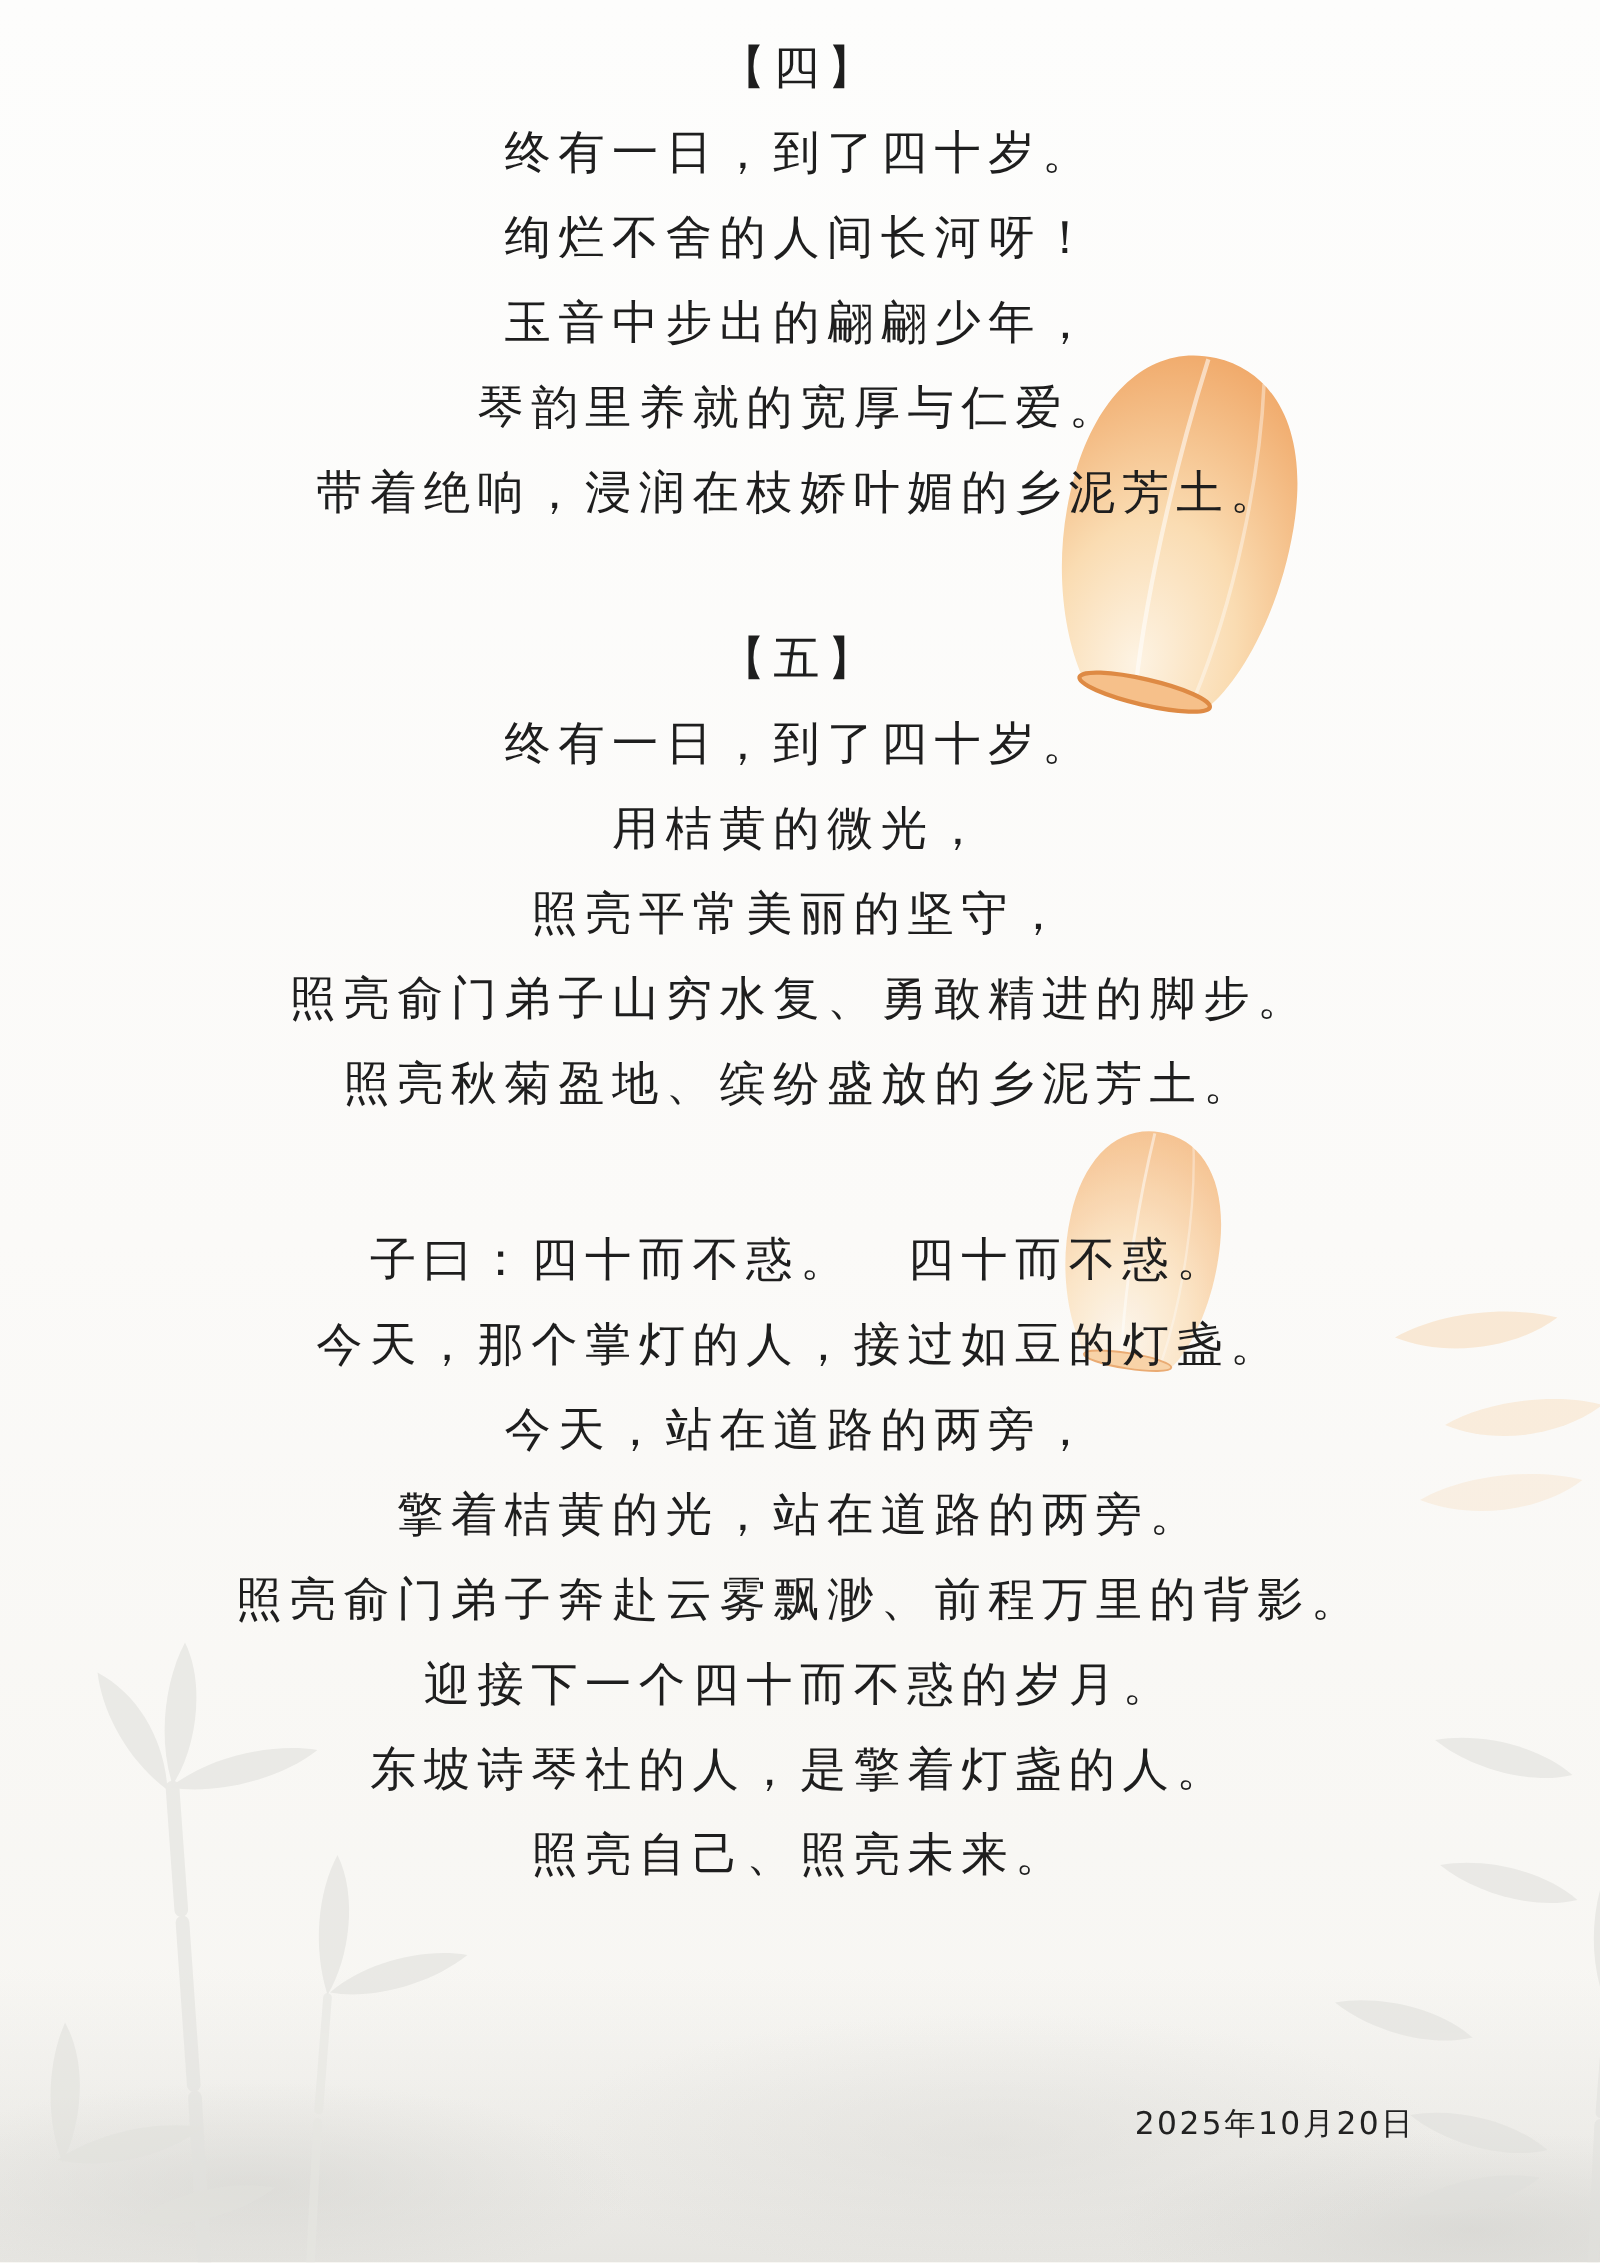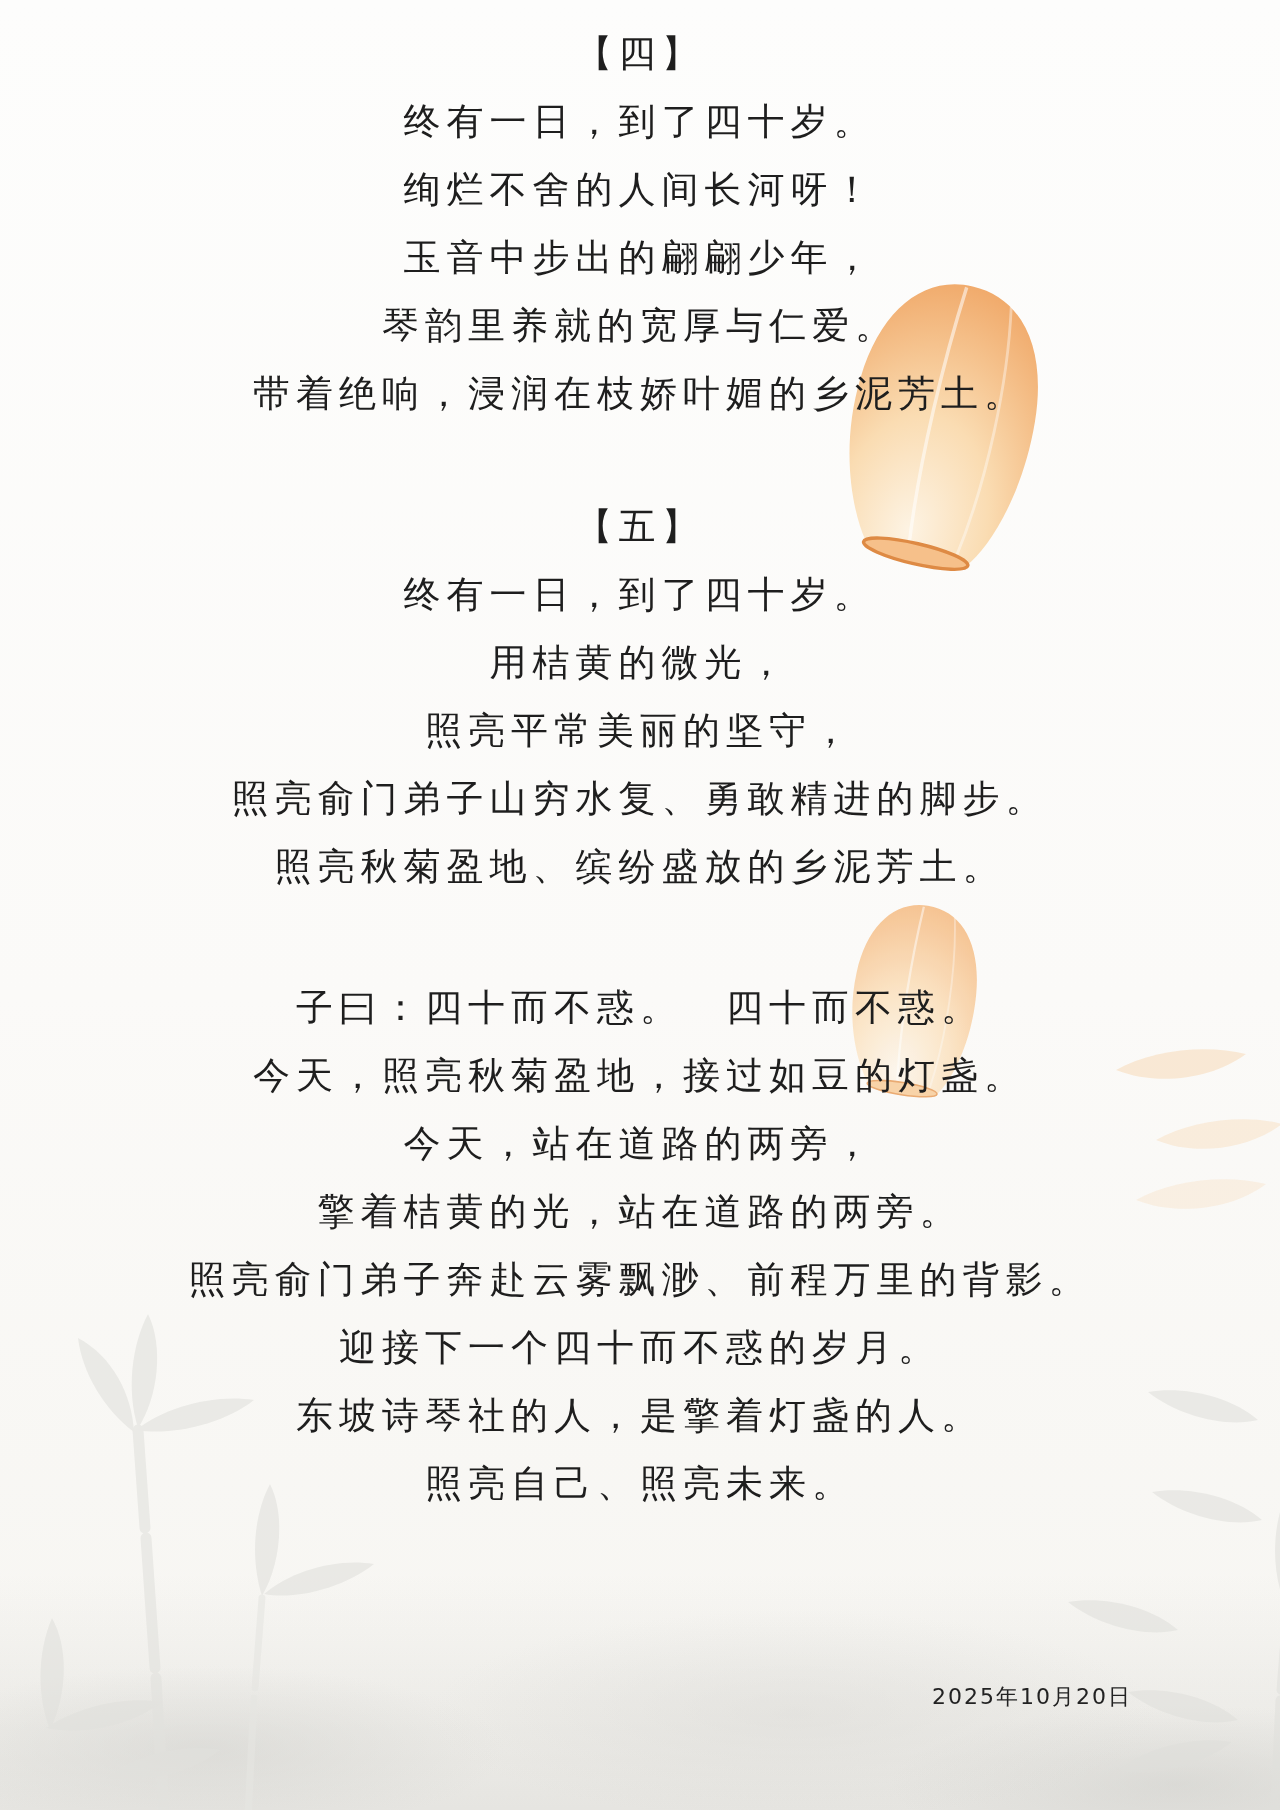--- a/index.html
+++ b/index.html
@@ -32,21 +32,21 @@
     position: absolute; z-index: 5; left: 0; top: 20px; width: 100%;
     text-align: center; color: #1e1e1e;
   }
   .stanza-title, .poem-line {
     font-size: 37px; line-height: 68px; letter-spacing: 6px; white-space: nowrap;
   }
   .stanza-5 { margin-top: 65px; }
   .stanza-6 { margin-top: 73px; }
   .date {
     position: absolute; z-index: 5; top: 1682px; right: 148px;
-    font-size: 22px; letter-spacing: 2px; color: #222; white-space: nowrap;
+    font-size: 25px; letter-spacing: 2px; color: #222; white-space: nowrap;
   }
 </style>
 </head>
 <body>
 
 <div class="page">
 
   <div class="mist"></div>
 
   <svg class="watermark bamboo-left" viewBox="0 0 440 780">
@@ -137,21 +137,21 @@
       <div class="stanza-title">【五】</div>
       <div class="poem-line">终有一日，到了四十岁。</div>
       <div class="poem-line">用桔黄的微光，</div>
       <div class="poem-line">照亮平常美丽的坚守，</div>
       <div class="poem-line">照亮俞门弟子山穷水复、勇敢精进的脚步。</div>
       <div class="poem-line">照亮秋菊盈地、缤纷盛放的乡泥芳土。</div>
     </section>
 
     <section class="stanza stanza-6">
       <div class="poem-line">子曰：四十而不惑。　四十而不惑。</div>
-      <div class="poem-line">今天，照亮秋菊盈地，接过如豆的灯盏。</div>
+      <div class="poem-line">今天，那个掌灯的人，接过如豆的灯盏。</div>
       <div class="poem-line">今天，站在道路的两旁，</div>
       <div class="poem-line">擎着桔黄的光，站在道路的两旁。</div>
       <div class="poem-line">照亮俞门弟子奔赴云雾飘渺、前程万里的背影。</div>
       <div class="poem-line">迎接下一个四十而不惑的岁月。</div>
       <div class="poem-line">东坡诗琴社的人，是擎着灯盏的人。</div>
       <div class="poem-line">照亮自己、照亮未来。</div>
     </section>
 
   </div>
 

